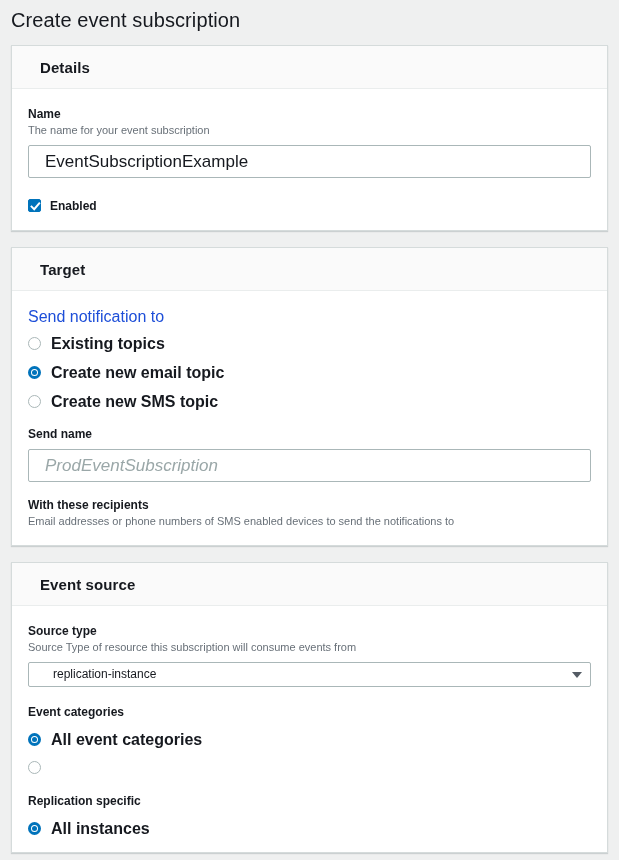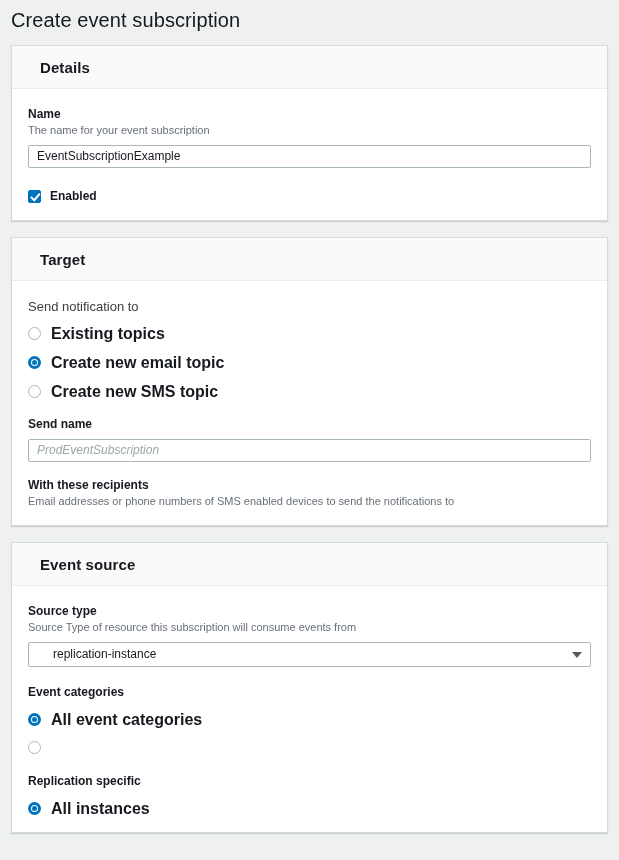--- a/index.html
+++ b/index.html
@@ -57,59 +57,59 @@
   .field { margin-bottom: 0; }
 
   .label-bold {
     font-size: 12px;
     font-weight: 700;
     color: #16191f;
     line-height: 15px;
     display: block;
   }
   .label-plain {
-    font-size: 13px;
+    font-size: 16px;
     font-weight: 400;
-    color: #404040;
+    color: #1d4ed8;
     line-height: 15px;
     display: block;
   }
   .label-desc {
     font-size: 11px;
     font-weight: 400;
     color: #687078;
     line-height: 15px;
     display: block;
     margin-top: 1px;
   }
 
   .text-input {
     display: block;
     width: 100%;
-    height: 23px;
+    height: 33px;
     border: 1px solid #aab7b8;
     border-radius: 2px;
     background: #ffffff;
     font-family: "Liberation Sans", sans-serif;
-    font-size: 12px;
-    color: #16191f;
-    padding: 0 8px;
+    font-size: 17px;
+    color: #16191f;
+    padding: 0 16px;
     margin-top: 7px;
     outline: none;
     line-height: 23px;
   }
   .text-input::placeholder {
     color: #9aa7a8;
     font-style: italic;
   }
 
   
   .checkbox-row {
     display: flex;
-    align-items: center;
+    align-items: flex-start;
     margin-top: 21px;
   }
   .cb-box {
     width: 13px;
     height: 13px;
     background: #0073bb;
     border: 1px solid #0073bb;
     border-radius: 2px;
     position: relative;
     flex: 0 0 auto;

